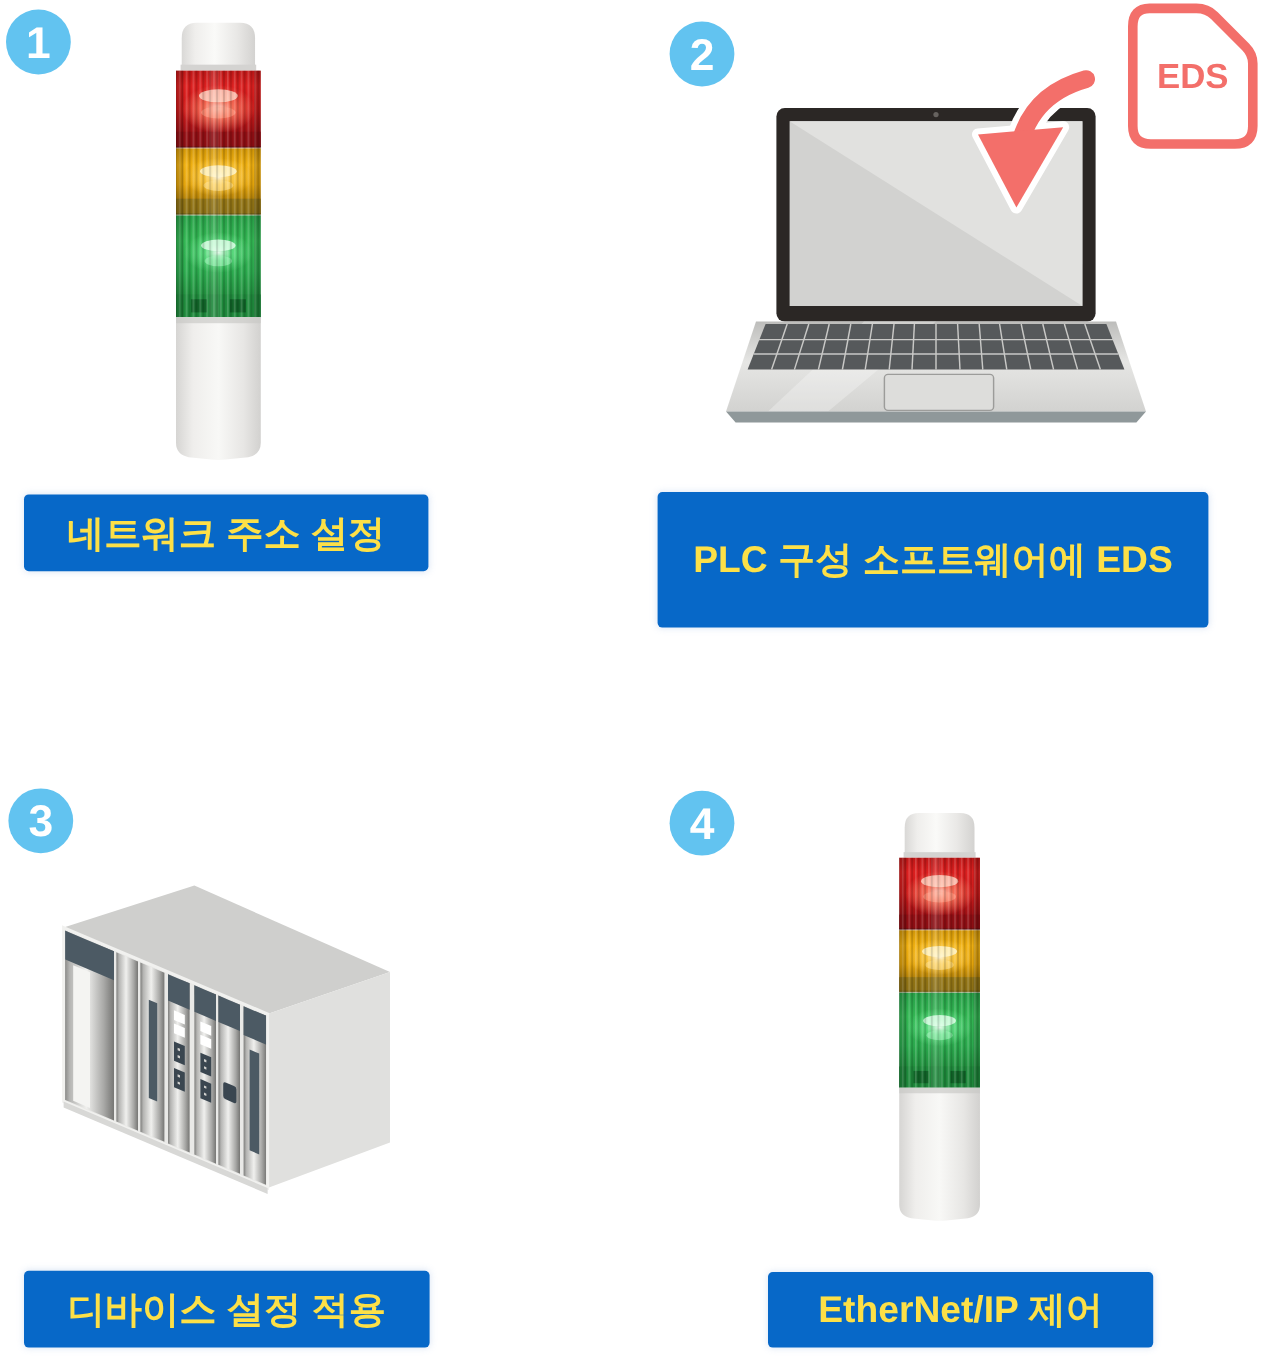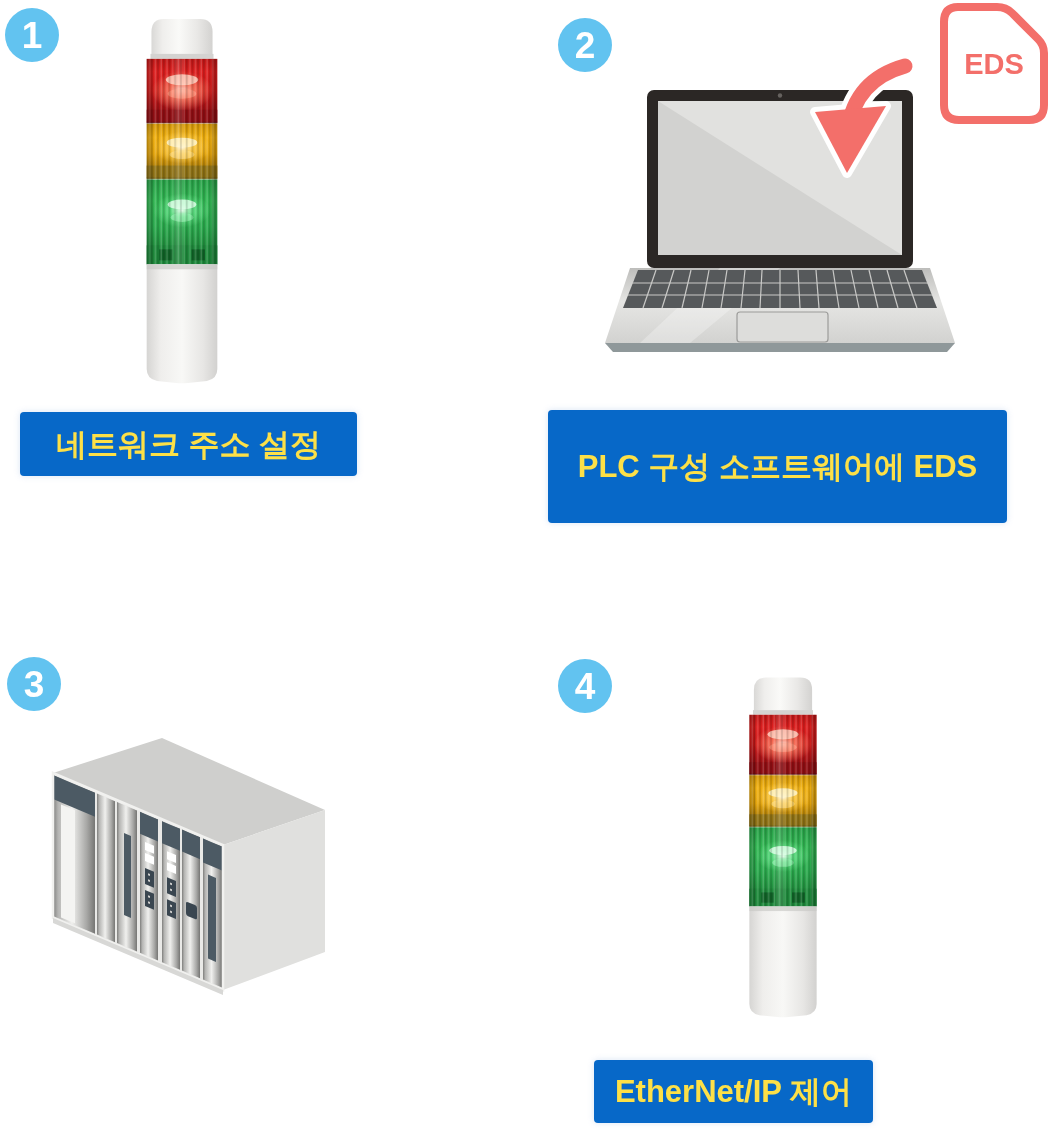--- a/index.html
+++ b/index.html
@@ -239,24 +239,27 @@
         <rect x="133" y="72" width="11" height="14" rx="2" fill="#3A4650"></rect>
 
         <rect x="150" y="2" width="19" height="141" fill="url(#gModule)"></rect>
         <rect x="150" y="2" width="19" height="24" fill="#4C5A64"></rect>
         <rect x="155" y="36" width="8" height="84" fill="#4C5A64"></rect>
       </g>
       <polygon points="13,48 183,120 183,265 13,193" fill="none" stroke="#F1F1EF" stroke-width="2.5"></polygon>
       <polygon points="13,193 183,265 183,270 13,198" fill="#D8D8D6"></polygon>
     </g>
   </svg>
+  <div class="step-label" style="left:20px;top:1059px;width:338px;height:64px;">
+    <span>디바이스 설정 적용</span>
+  </div>
 
   <div class="badge" style="left:558px;top:659px;">
     <span>4</span>
   </div>
   <svg class="illus" style="left:743px;top:672px;" width="80" height="346" viewBox="0 0 88 372" preserveAspectRatio="none">
     <use href="#tower-symbol" width="88" height="372"></use>
   </svg>
-  <div class="step-label" style="left:594px;top:1060px;width:279px;height:63px;">
+  <div class="step-label" style="left:640px;top:1060px;width:321px;height:63px;">
     <span>EtherNet/IP 제어</span>
   </div>
 
 </div>
 
 </body></html>

